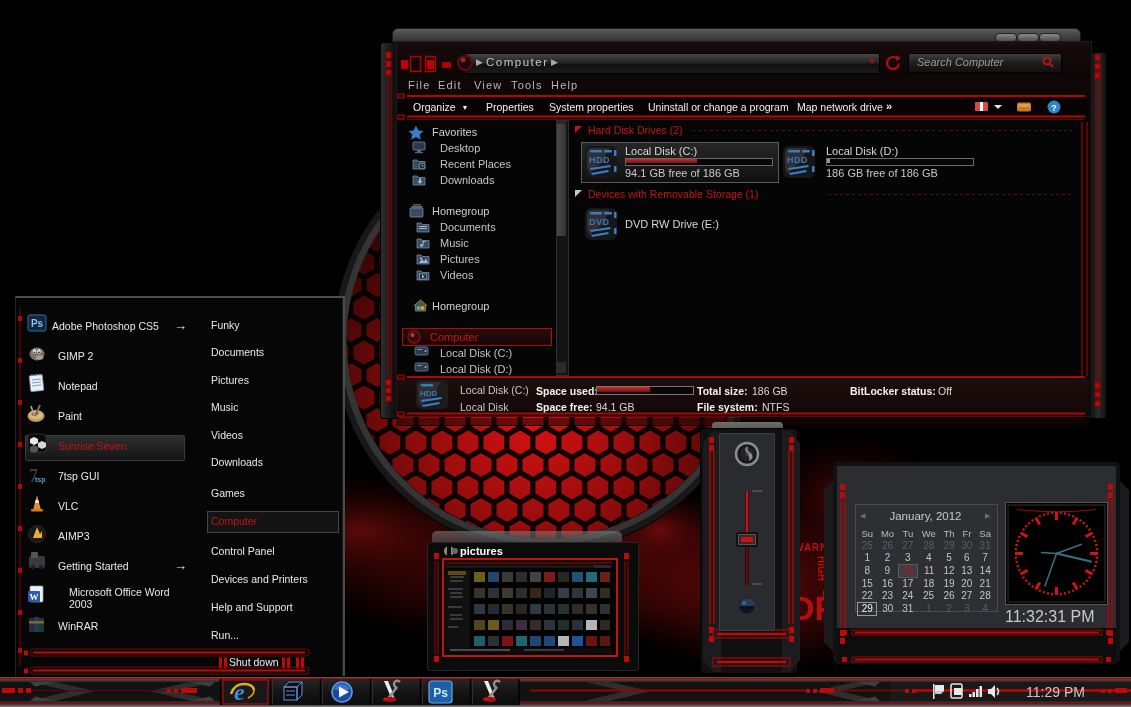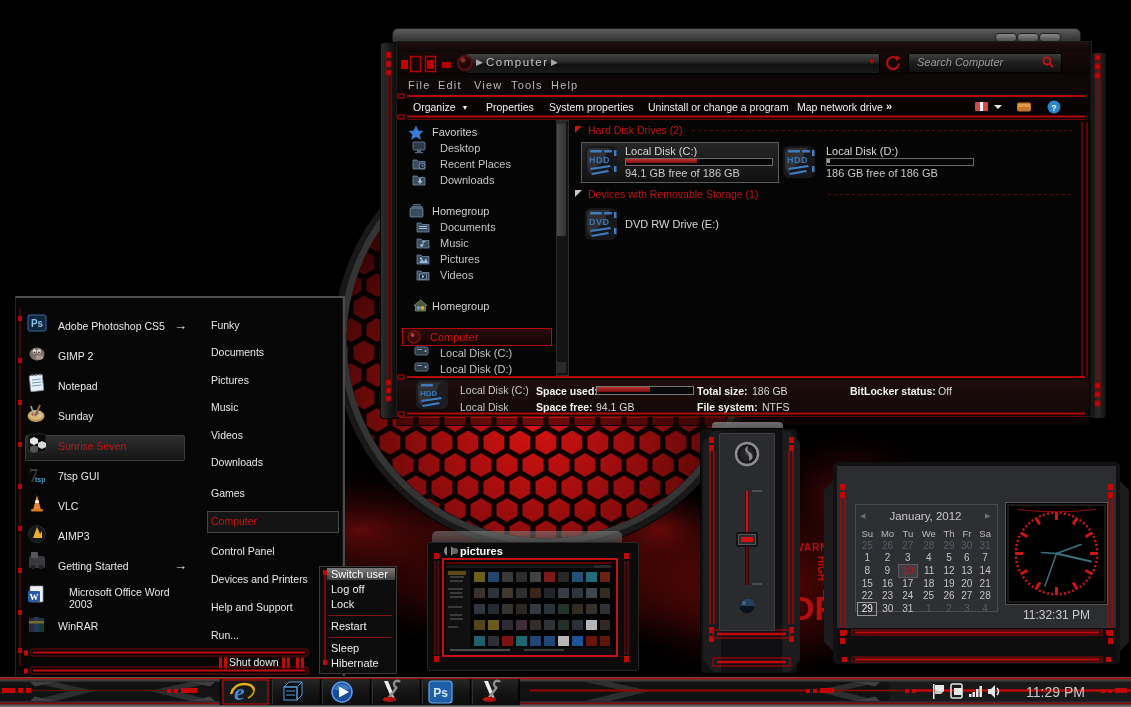--- a/index.html
+++ b/index.html
@@ -443,24 +443,24 @@
     <rect x="3" y="274" width="13" height="16" rx="1" fill="#eef2f6" stroke="#99a" stroke-width="0.7"></rect>
     <rect x="1" y="279" width="12" height="11" rx="1" fill="#2a5aa8"></rect>
     <text x="7" y="288" font-size="9" font-weight="bold" fill="#fff" text-anchor="middle" font-family="Liberation Serif,serif">W</text>
 
     <rect x="2" y="306" width="5" height="14" fill="#2e2940"></rect>
     <rect x="7" y="305" width="5" height="15" fill="#223a58"></rect>
     <rect x="12" y="306" width="5" height="14" fill="#193a2e"></rect>
     <rect x="2" y="309" width="15" height="2.5" fill="#7a6a2a"></rect>
   </svg>
 
-  <div class="txt" style="left:42px;top:22px;font-size:10.5px;color:#e8e8e8;">Adobe Photoshop CS5</div>
+  <div class="txt" style="left:36px;top:22px;font-size:10.5px;color:#e8e8e8;">Adobe Photoshop CS5</div>
   <div class="txt" style="left:42px;top:52px;font-size:10.5px;color:#e8e8e8;">GIMP 2</div>
   <div class="txt" style="left:42px;top:82px;font-size:10.5px;color:#e8e8e8;">Notepad</div>
-  <div class="txt" style="left:42px;top:112px;font-size:10.5px;color:#e8e8e8;">Sunday</div>
+  <div class="txt" style="left:42px;top:112px;font-size:10.5px;color:#e8e8e8;">Paint</div>
   <div class="txt" style="left:42px;top:142px;font-size:10.5px;color:#c41414;">Sunrise Seven</div>
   <div class="txt" style="left:42px;top:172px;font-size:10.5px;color:#e8e8e8;">7tsp GUI</div>
   <div class="txt" style="left:42px;top:202px;font-size:10.5px;color:#e8e8e8;">VLC</div>
   <div class="txt" style="left:42px;top:232px;font-size:10.5px;color:#e8e8e8;">AIMP3</div>
   <div class="txt" style="left:42px;top:262px;font-size:10.5px;color:#e8e8e8;">Getting Started</div>
   <div class="txt" style="left:42px;top:288px;font-size:10.5px;color:#e8e8e8;line-height:12px;white-space:normal;width:115px;margin-left:11px;">Microsoft Office Word 2003</div>
   <div class="txt" style="left:42px;top:322px;font-size:10.5px;color:#e8e8e8;">WinRAR</div>
   <div class="txt" style="left:158px;top:20px;font-size:13px;color:#e8e8e8;">→</div>
   <div class="txt" style="left:158px;top:260px;font-size:13px;color:#e8e8e8;">→</div>
 
@@ -489,36 +489,20 @@
       <rect x="280" y="9.5" width="3" height="11"></rect>
           <rect x="285" y="9.5" width="3" height="11"></rect>
     </g>
     <rect x="8" y="20.5" width="4" height="5" fill="#c00808"></rect>
     <rect x="14" y="19" width="279" height="7" rx="3" fill="none" stroke="#7a0404" stroke-width="1"></rect>
     <line x1="17" y1="22.5" x2="289" y2="22.5" stroke="#c40808" stroke-width="2"></line>
   </svg>
   <div class="txt" style="left:213px;top:358px;font-size:10.5px;color:#f0f0f0;">Shut down</div>
 </div>
 
-<div class="abs" id="submenu" style="left:319px;top:566px;width:76px;height:106px;background:#0c0c0c;border:1px solid #3a3a3a;">
-  <svg class="abs" width="12" height="104" style="left:0;top:0">
-    <line x1="5" y1="6" x2="5" y2="98" stroke="#a00404" stroke-width="1.5"></line>
-    <rect x="3" y="3" width="4.5" height="5" fill="#c00808"></rect>
-    <rect x="3" y="93" width="4.5" height="5" fill="#c00808"></rect>
-  </svg>
-  <div class="abs" style="left:7px;top:1px;width:68px;height:12px;background:linear-gradient(#7a7a7a,#3e3e3e);"></div>
-  <div class="txt" style="left:11px;top:1px;font-size:11px;color:#fff;">Switch user</div>
-  <div class="txt" style="left:11px;top:16px;font-size:11px;color:#ececec;">Log off</div>
-  <div class="txt" style="left:11px;top:31px;font-size:11px;color:#ececec;">Lock</div>
-  <div class="abs" style="left:8px;top:47.5px;width:64px;height:1px;background:#7a1414;"></div>
-  <div class="txt" style="left:11px;top:53px;font-size:11px;color:#ececec;">Restart</div>
-  <div class="abs" style="left:8px;top:69.5px;width:64px;height:1px;background:#7a1414;"></div>
-  <div class="txt" style="left:11px;top:75px;font-size:11px;color:#ececec;">Sleep</div>
-  <div class="txt" style="left:11px;top:90px;font-size:11px;color:#ececec;">Hibernate</div>
-</div>
 
 <div class="abs" style="left:432px;top:531px;width:190px;height:14px;border-radius:5px 5px 0 0;background:linear-gradient(#7e7e7e,#4a4a4a);opacity:0.6;"></div>
 <div class="abs" id="picwin" style="left:427px;top:542px;width:210px;height:127px;background:#0b0b0b;border:1px solid #262626;border-radius:3px;">
   <svg class="abs" width="210" height="127" style="left:0;top:0">
     <g stroke="#9c0404" stroke-width="1">
       <line x1="7" y1="18" x2="7" y2="112"></line>
           <line x1="10" y1="18" x2="10" y2="112"></line>
       <line x1="197" y1="18" x2="197" y2="112"></line>
           <line x1="200" y1="18" x2="200" y2="112"></line>
     </g>
@@ -835,21 +819,21 @@
           <line x1="43.3" y1="12.9" x2="42.8" y2="10.4" stroke="#d01414" stroke-width="2.0"></line>
           <line x1="47.4" y1="12.2" x2="47.1" y2="9.7" stroke="#d01414" stroke-width="2.0"></line>
         </g>
     <g stroke="#3a7080" stroke-linecap="round">
       <line x1="51.5" y1="51.5" x2="76" y2="42.5" stroke-width="1.8"></line>
       <line x1="51.5" y1="51.5" x2="86" y2="59.5" stroke-width="1.8"></line>
       <line x1="51.5" y1="51.5" x2="40" y2="84" stroke-width="1.5"></line>
       <line x1="51.5" y1="51.5" x2="36.5" y2="50.5" stroke-width="1.5"></line>
     </g>
   </svg>
-  <div class="txt" style="left:181px;top:150px;width:103px;text-align:center;font-size:12px;color:#c8c8c8;">11:32:31 PM</div>
+  <div class="txt" style="left:181px;top:150px;width:103px;font-size:16px;color:#c8c8c8;">11:32:31 PM</div>
 
   <svg class="abs" width="305" height="40" style="left:0;top:170px">
     <rect x="28" y="2" width="250" height="5" fill="none" stroke="#9c0404" stroke-width="1"></rect>
     <line x1="31" y1="4.5" x2="275" y2="4.5" stroke="#c40808" stroke-width="2"></line>
     <rect x="18" y="2" width="5" height="5" fill="#c00808"></rect>
         <rect x="282" y="2" width="5" height="5" fill="#c00808"></rect>
     <rect x="28" y="29" width="250" height="5" fill="none" stroke="#9c0404" stroke-width="1"></rect>
     <line x1="31" y1="31.5" x2="275" y2="31.5" stroke="#c40808" stroke-width="2"></line>
     <rect x="18" y="29" width="5" height="5" fill="#c00808"></rect>
         <rect x="282" y="29" width="5" height="5" fill="#c00808"></rect>

